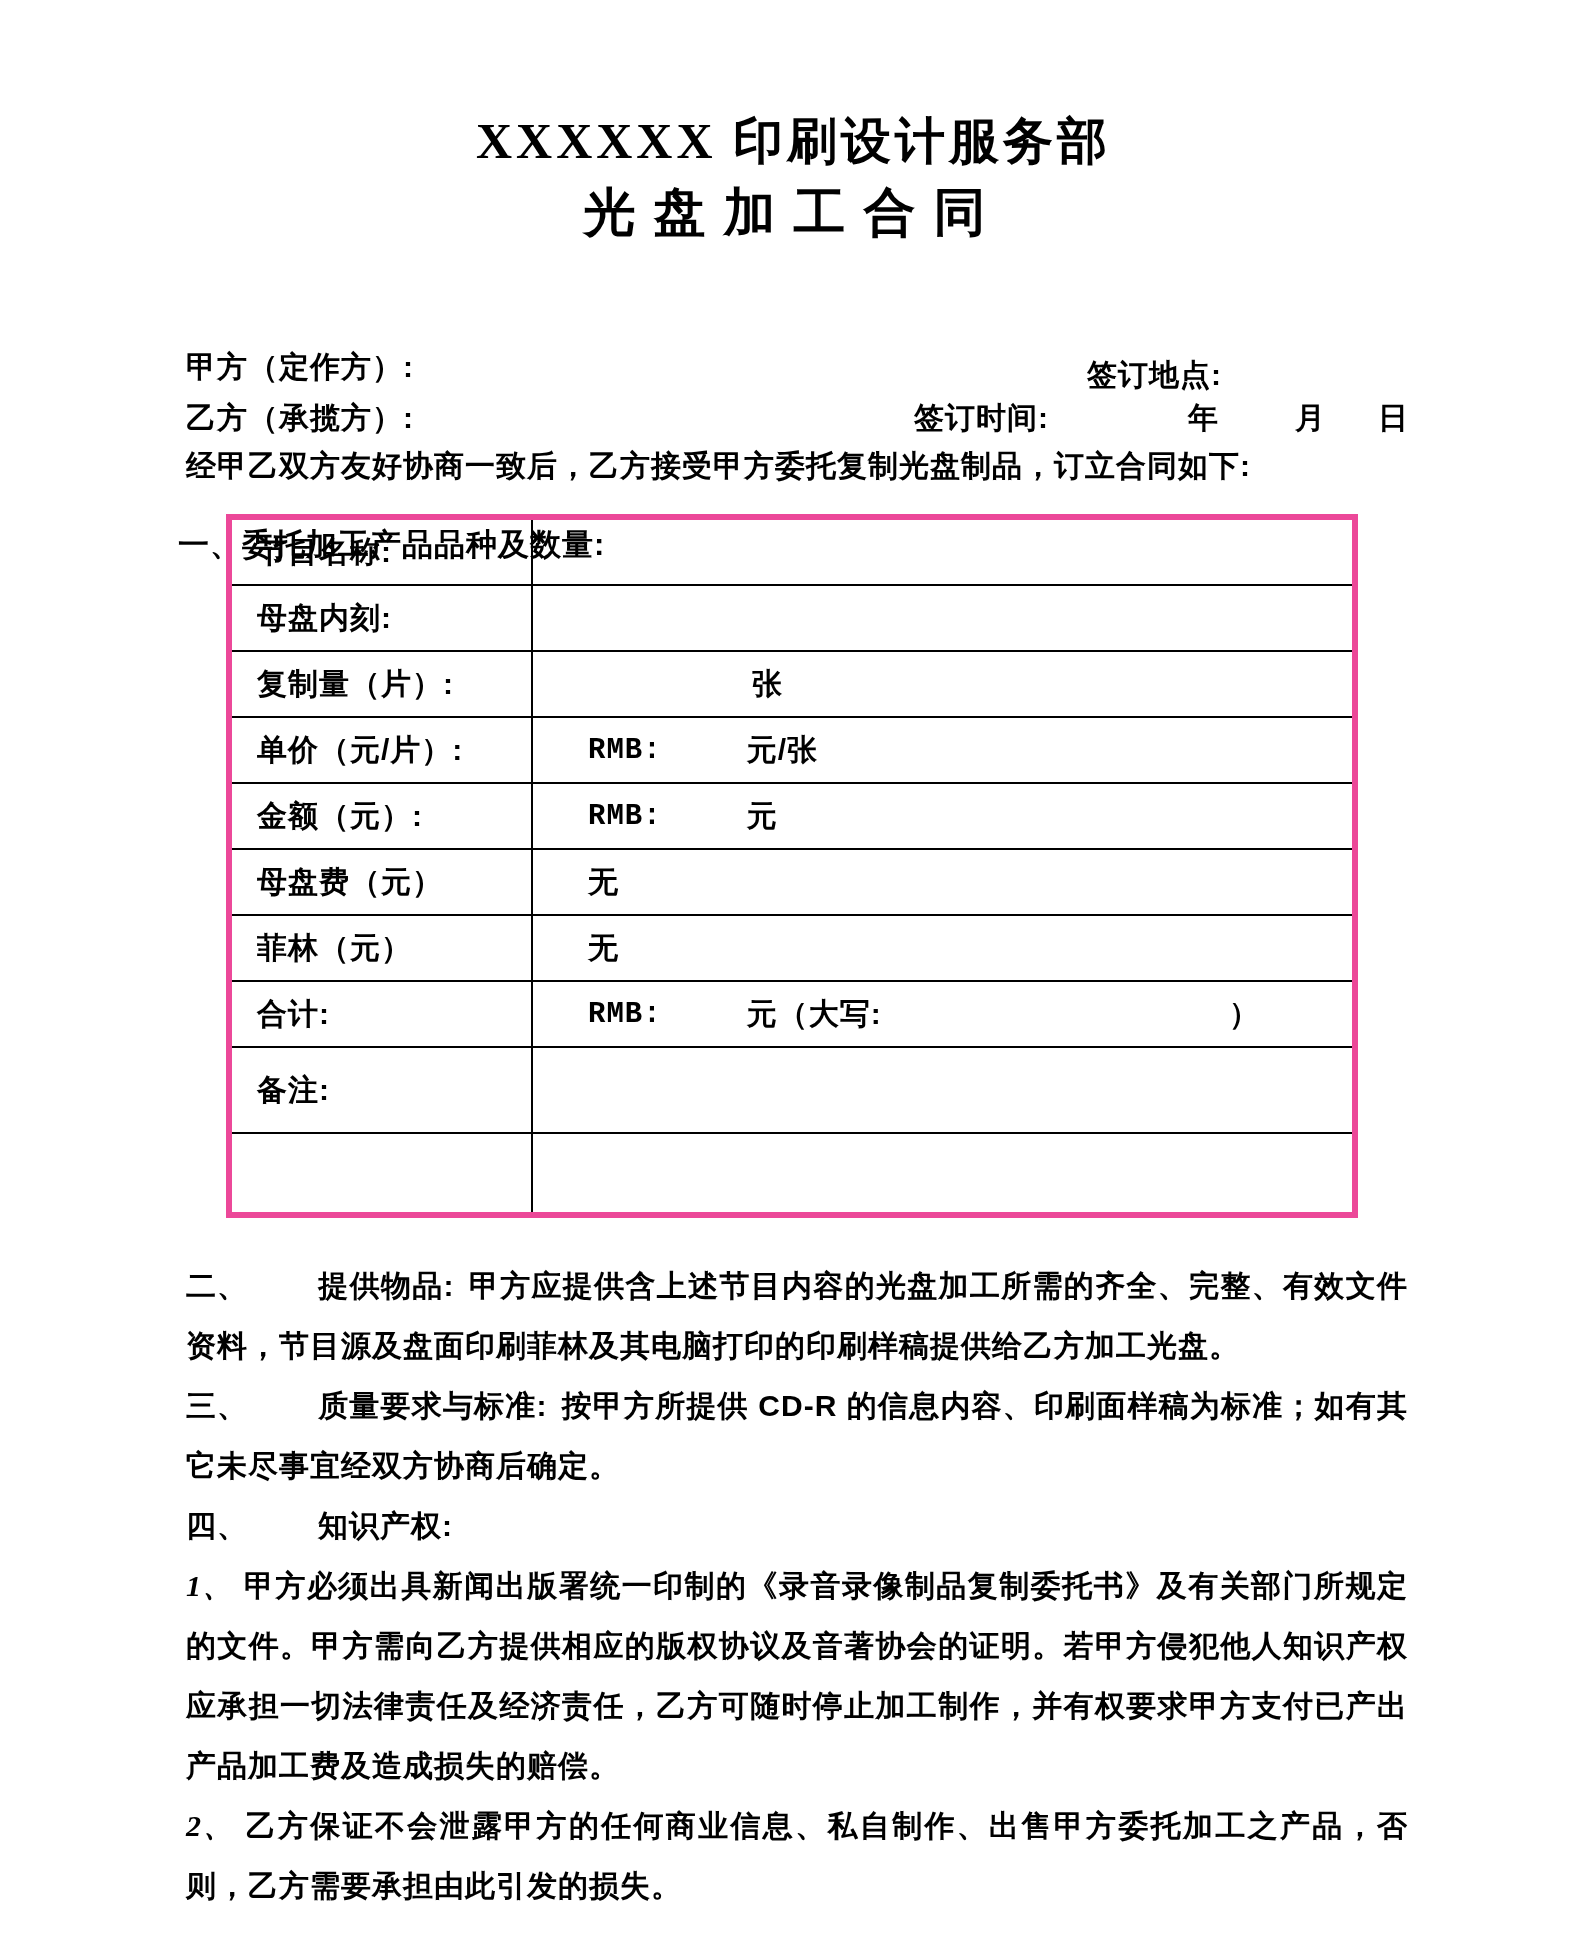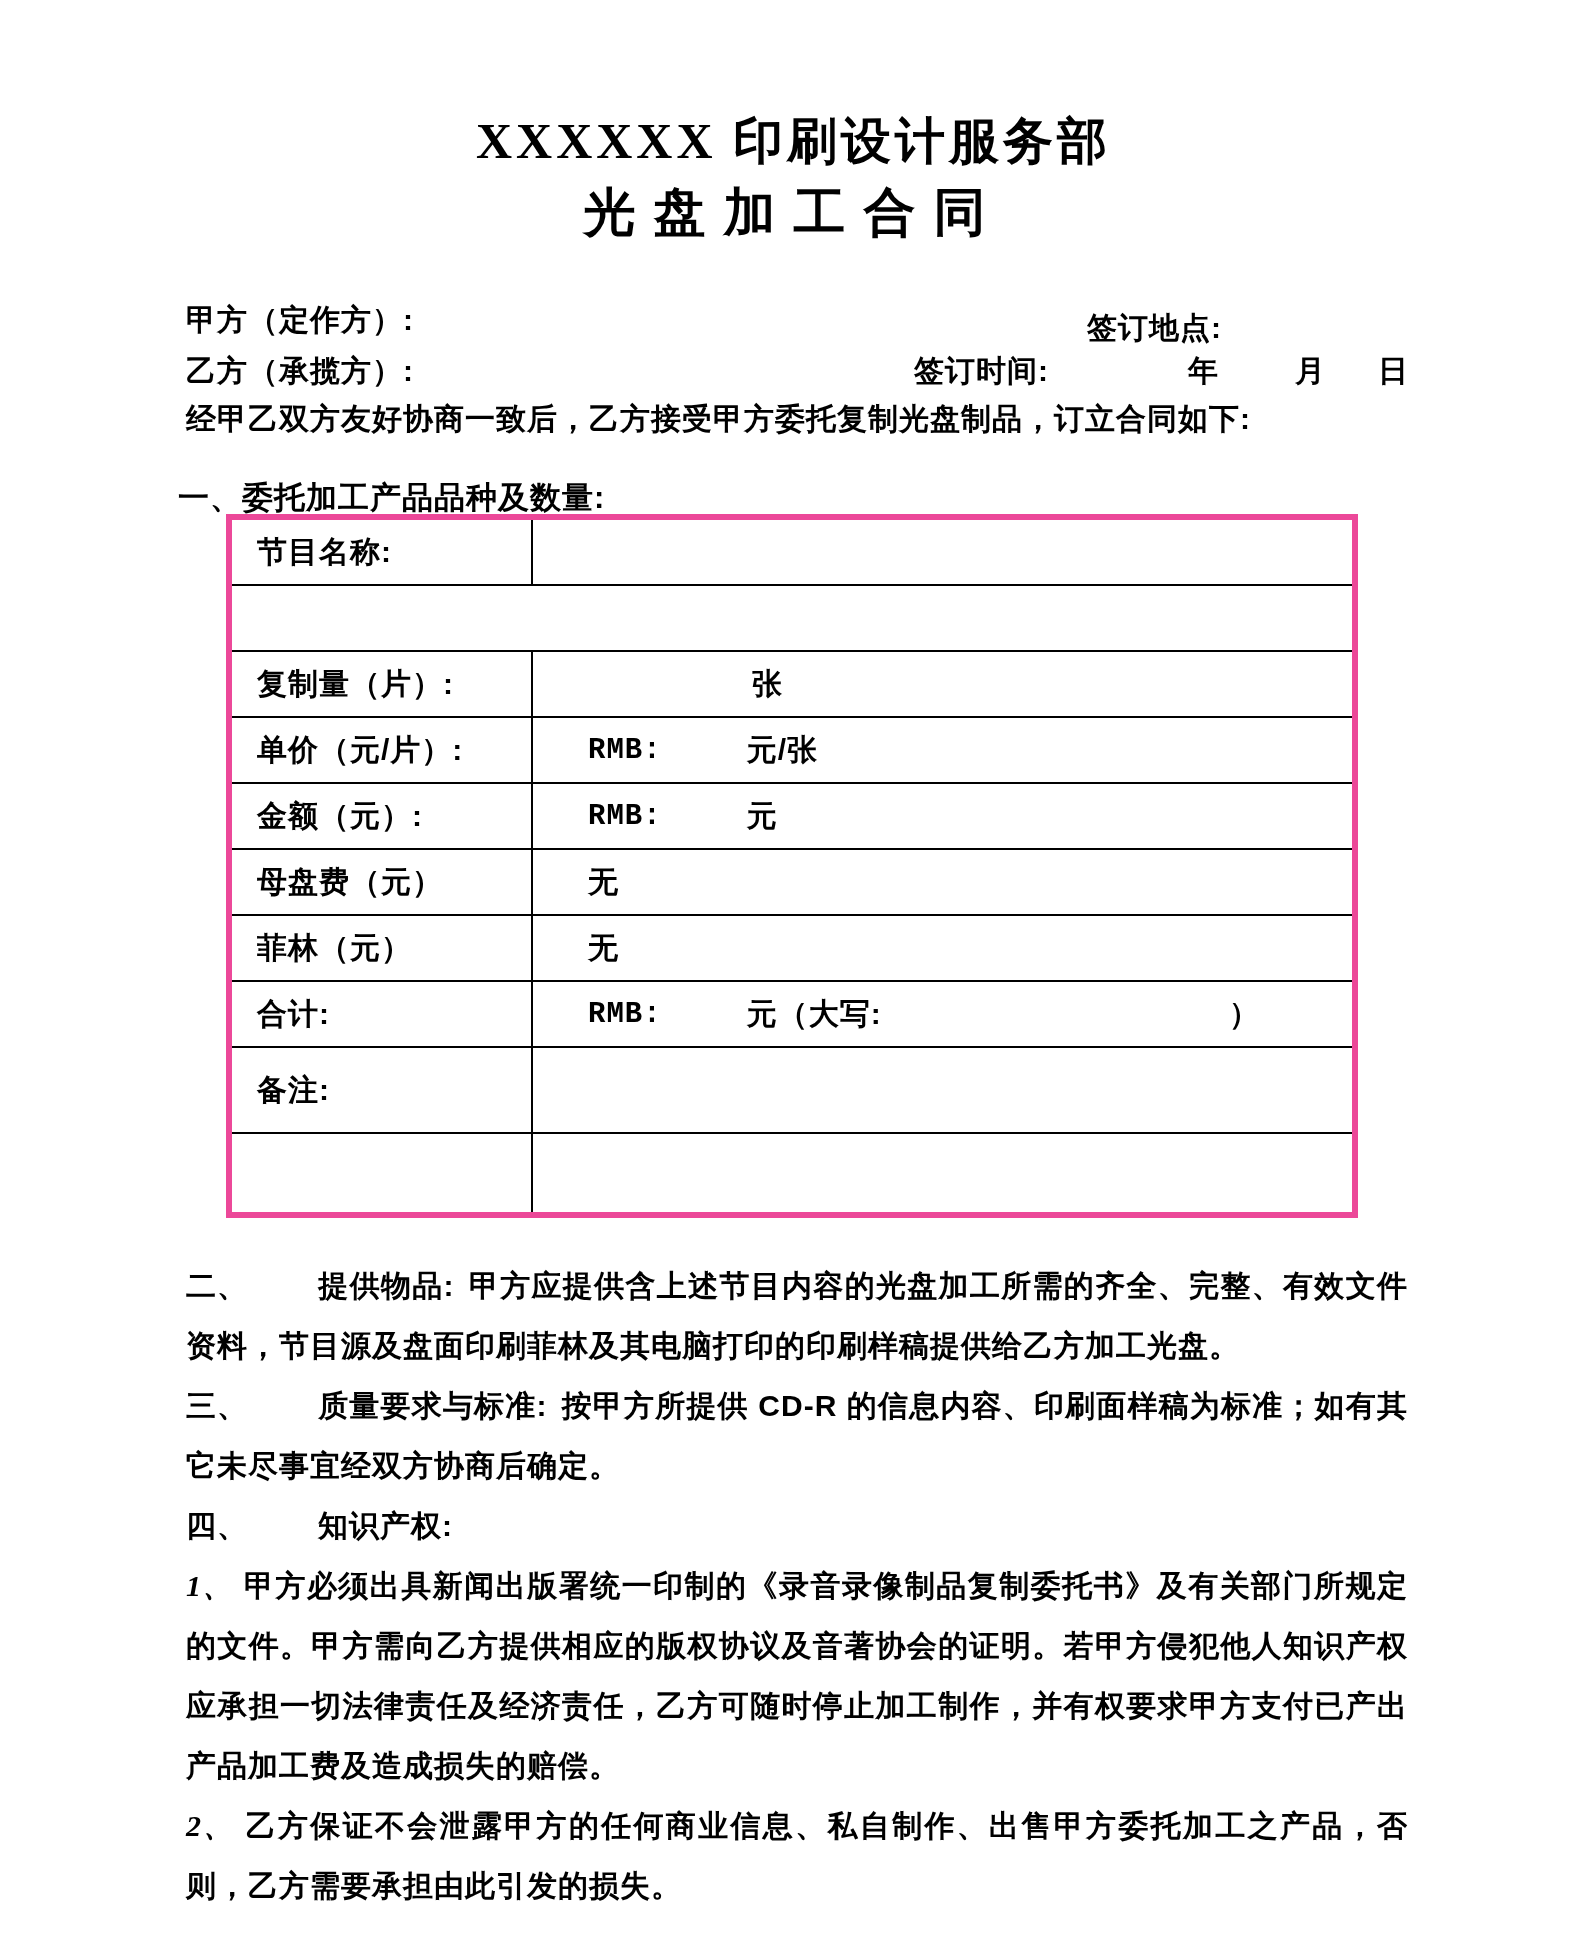--- a/index.html
+++ b/index.html
@@ -19,21 +19,21 @@
     font-family:"Liberation Serif",serif;
     font-size:50px;letter-spacing:4px;font-weight:bold;
   }
   .title-doc{
     position:absolute;top:178px;left:0;width:100%;
     text-align:center;
     font-family:"Liberation Serif",serif;
     font-size:52px;letter-spacing:18px;font-weight:bold;
   }
   
-  .hspan{position:absolute;font-size:30px;letter-spacing:1px;white-space:nowrap;}
+  .hspan{position:absolute;font-size:30px;letter-spacing:1px;white-space:nowrap;margin-top:47px;}
   .party-a{left:186px;top:300px;}
   .sign-place{left:1087px;top:308px;}
   .party-b{left:186px;top:351px;}
   .sign-time{left:914px;top:351px;}
   .yy{left:1188px;top:351px;}
   .mm{left:1295px;top:351px;}
   .dd{left:1378px;top:351px;}
   .intro{left:186px;top:399px;}
   .s1-heading{left:178px;top:477px;font-size:31px;}
   
@@ -92,20 +92,21 @@
   <div class="hspan intro">经甲乙双方友好协商一致后，乙方接受甲方委托复制光盘制品，订立合同如下:</div>
 
   <div class="hspan s1-heading">一、委托加工产品品种及数量:</div>
 
   <div class="ptable">
     <div class="trow">
       <div class="cell-label">节目名称:</div>
       <div class="cell-value"></div>
     </div>
     <div class="trow">
+      <div class="cell-label">母盘内刻:</div>
       <div class="cell-value"></div>
     </div>
     <div class="trow">
       <div class="cell-label">复制量（片）:</div>
       <div class="cell-value">
         <span class="val-zhang">张</span>
       </div>
     </div>
     <div class="trow">
       <div class="cell-label">单价（元/片）:</div>

